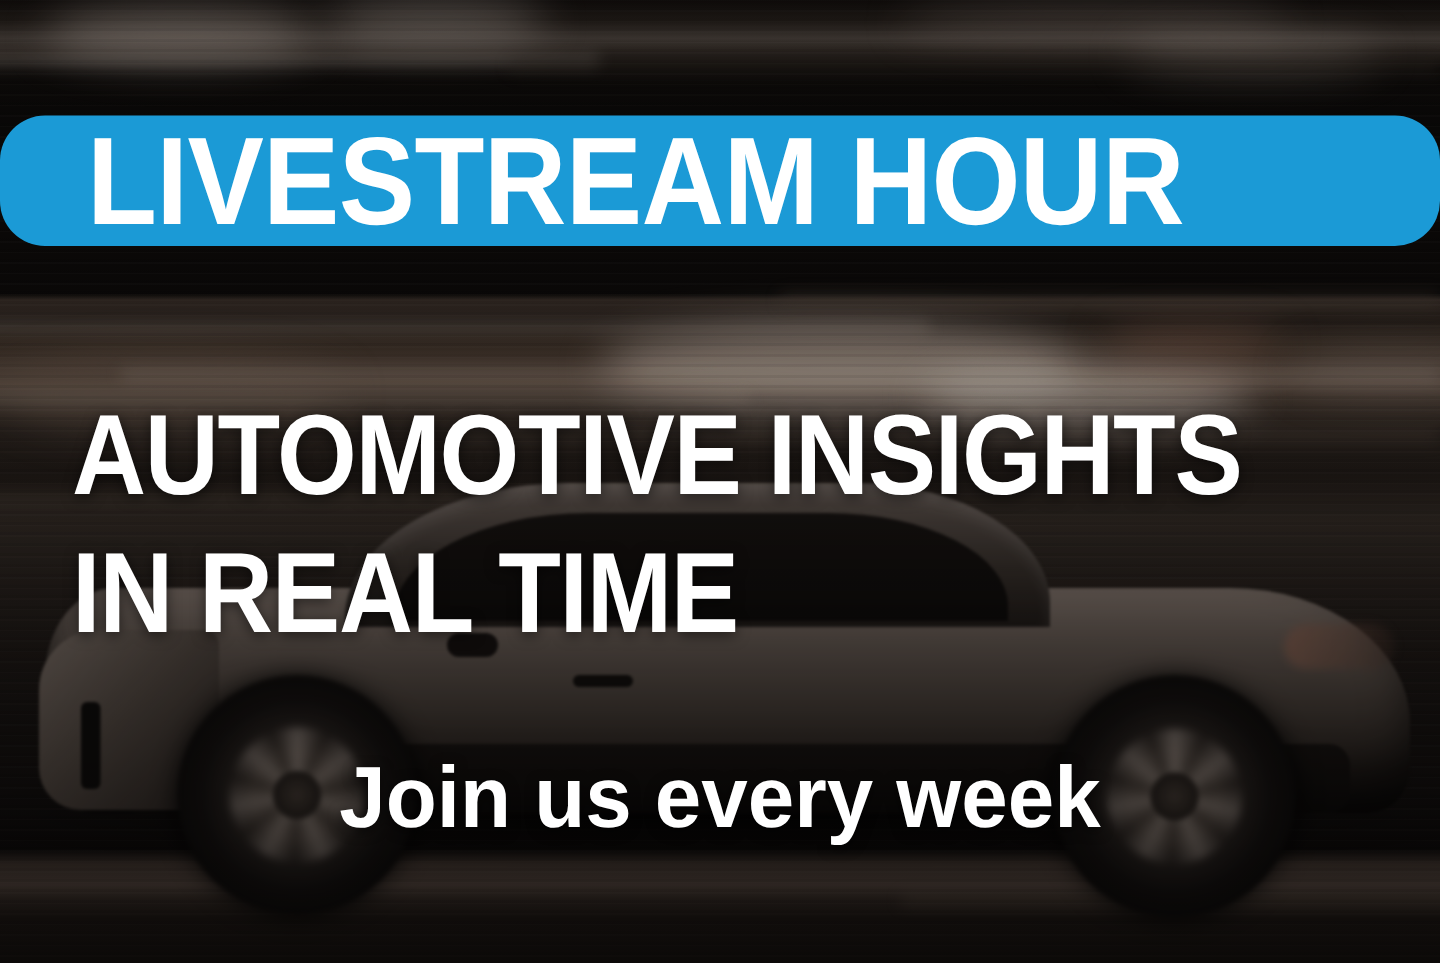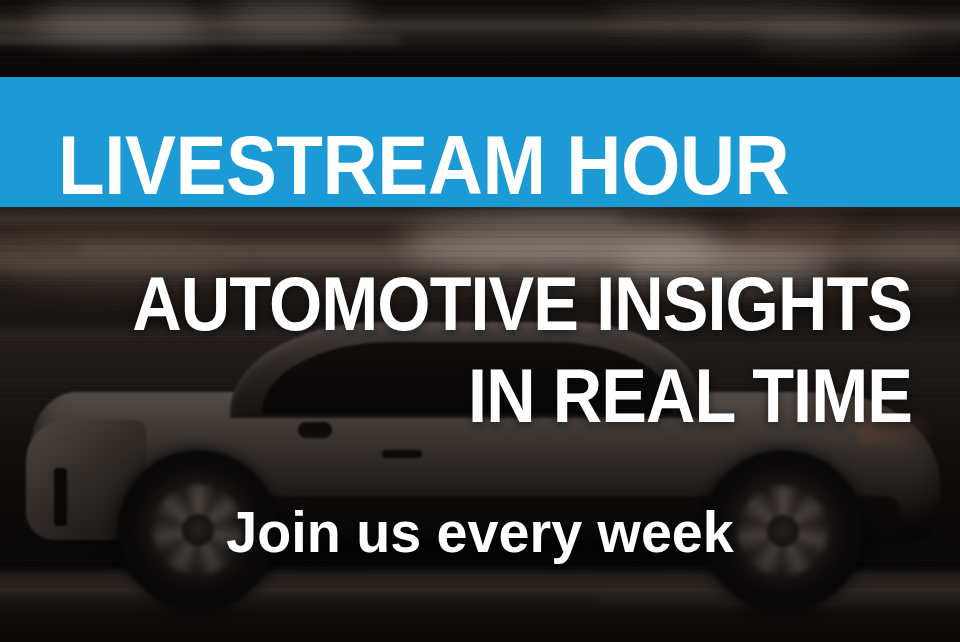--- a/index.html
+++ b/index.html
@@ -273,23 +273,24 @@
     background: rgba(60,40,28,.16);
     mix-blend-mode: overlay;
   }
 
   
   .blue-bar {
     position: absolute;
     left: 0;
     top: 77px;
     width: 960px;
-    height: 130px;
+    height: 87px;
     display: flex;
-    align-items: flex-end;
+    align-items: center;
+    border-radius: 30px;
   }
 
   .blue-bar-title {
     color: #ffffff;
     font-family: "Liberation Sans", sans-serif;
     font-weight: bold;
     font-size: 83px;
     line-height: 1;
     letter-spacing: -0.5px;
     transform: scaleX(0.92);
@@ -297,21 +298,21 @@
     margin-left: 58px;
     white-space: nowrap;
   }
 
   
   .headline {
     position: absolute;
     left: 0;
     top: 266px;
     width: 960px;
-    text-align: right;
+    text-align: left;
     color: #fff;
     font-family: "Liberation Sans", sans-serif;
     font-weight: bold;
     line-height: .99;
     text-shadow: 0 2px 10px rgba(0,0,0,.55);
   }
 
   .headline-line {
     display: block;
     font-size: 76px;

